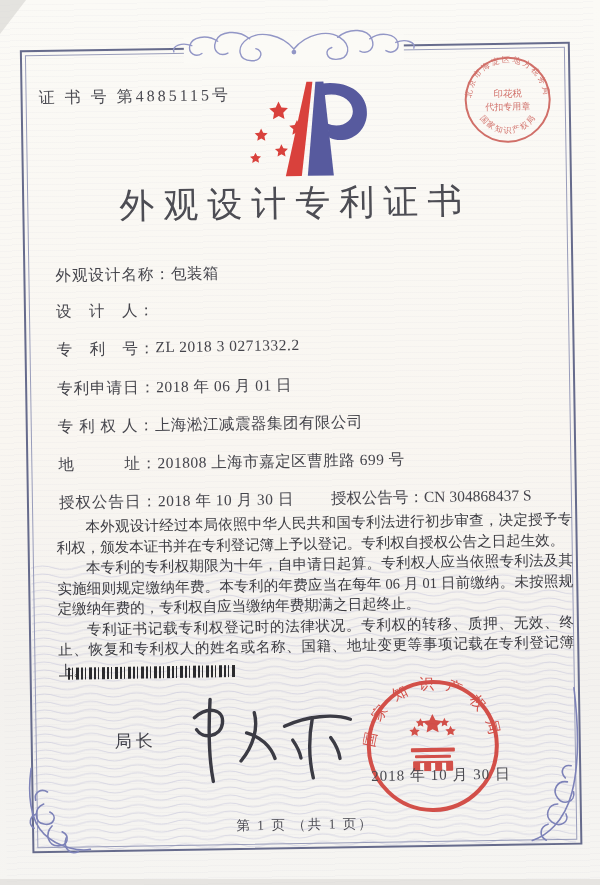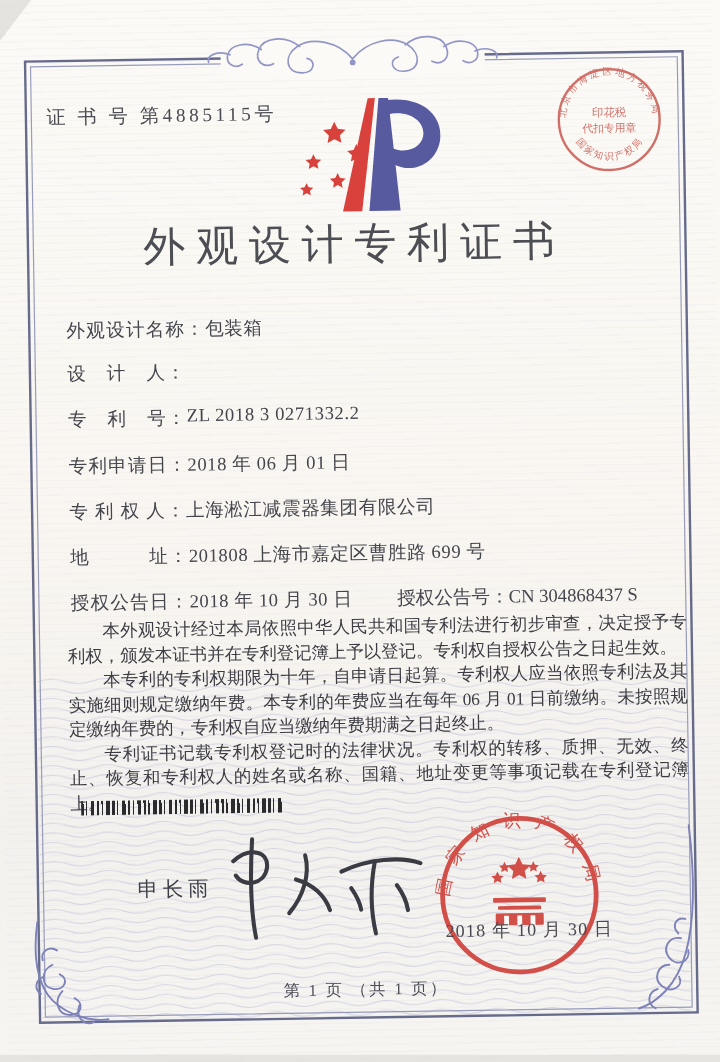--- a/index.html
+++ b/index.html
@@ -155,21 +155,21 @@
 
   <div class="body-text">
     <p>本外观设计经过本局依照中华人民共和国专利法进行初步审查，决定授予专利权，颁发本证书并在专利登记簿上予以登记。专利权自授权公告之日起生效。</p>
     <p>本专利的专利权期限为十年，自申请日起算。专利权人应当依照专利法及其实施细则规定缴纳年费。本专利的年费应当在每年 06 月 01 日前缴纳。未按照规定缴纳年费的，专利权自应当缴纳年费期满之日起终止。</p>
     <p>专利证书记载专利权登记时的法律状况。专利权的转移、质押、无效、终止、恢复和专利权人的姓名或名称、国籍、地址变更等事项记载在专利登记簿上。</p>
   </div>
 
   <div class="barcode"></div>
 
   <div class="director-block">
-    <div>申长雨</div>
+    <div>局长</div>
   </div>
 
   <svg class="signature" viewBox="0 0 190 100">
     <g fill="none" stroke="#3b3b44" stroke-width="3.4" stroke-linecap="round">
       <path d="M38,10 C36,38 36,70 40,92"></path>
       <path d="M22,28 C36,16 52,20 50,34 C48,48 30,50 24,40"></path>
       <path d="M82,24 C86,40 80,58 68,72"></path>
       <path d="M74,44 C88,48 98,58 102,70"></path>
       <path d="M112,38 C134,28 162,26 178,32"></path>
       <path d="M140,30 C136,50 136,72 140,90"></path>

